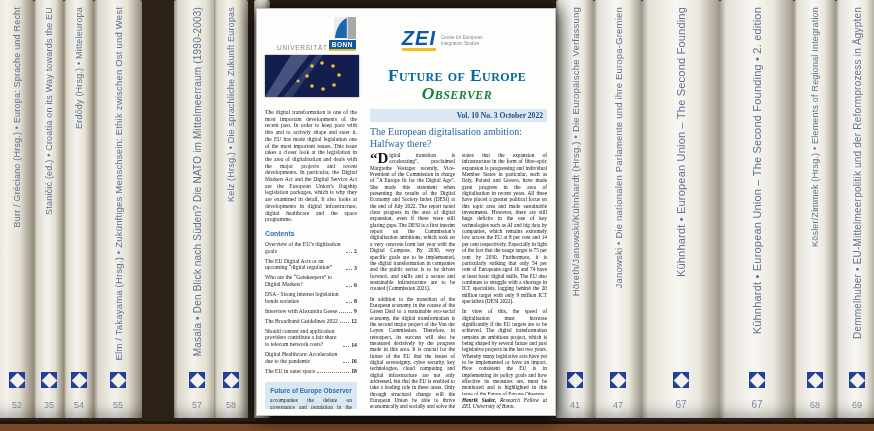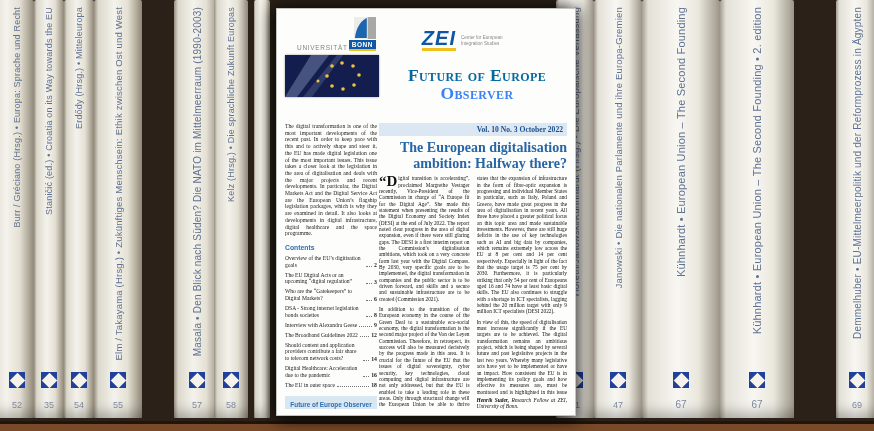--- a/index.html
+++ b/index.html
@@ -10,54 +10,54 @@
   .spine{position:absolute;top:0;height:418px;border-radius:2px 2px 1px 1px;
     background:linear-gradient(90deg,rgba(60,48,30,.45) 0,rgba(0,0,0,.06) 9%,rgba(255,255,255,.5) 42%,rgba(0,0,0,.02) 70%,rgba(60,48,30,.5) 100%),#e9e5d8;
     box-shadow:inset 0 -14px 12px -8px rgba(0,0,0,.25);}
   .spine.bright{background:linear-gradient(90deg,rgba(60,48,30,.4) 0,rgba(0,0,0,.05) 8%,rgba(255,255,255,.55) 45%,rgba(0,0,0,.02) 72%,rgba(60,48,30,.45) 100%),#efece2;}
   .spine-title{position:absolute;top:7px;left:50%;writing-mode:vertical-rl;transform:translateX(-50%) rotate(180deg);
     white-space:nowrap;color:#5f7292;letter-spacing:.2px;font-size:9px;}
   .spine-logo{position:absolute;bottom:30px;left:50%;transform:translateX(-50%);width:16px;height:16px;background:#20409c;}
   .spine-logo::after{content:"";position:absolute;inset:2.5px;background:#f5f3ec;transform:rotate(45deg);}
   .spine-num{position:absolute;bottom:8px;left:0;width:100%;text-align:center;font-size:9px;color:#7b87a0;}
   
-  .page{position:absolute;left:276px;top:8px;width:300px;height:408px;background:#fdfdfb;border:1px solid #c3c3bf;
+  .page{position:absolute;left:256px;top:8px;width:300px;height:408px;background:#fdfdfb;border:1px solid #c3c3bf;
     box-shadow:0 4px 16px rgba(0,0,0,.55),6px 0 14px rgba(0,0,0,.35),-6px 0 14px rgba(0,0,0,.35);
     box-sizing:border-box;padding:8px 8px 6px;display:flex;flex-direction:column;font-family:"Liberation Serif",serif;}
   .hdr-row1{display:flex;align-items:flex-end;gap:18px;padding-left:12px;height:34px;}
   .uni-logo{display:flex;flex-direction:column;align-items:flex-end;}
   .uni-emblem{width:22px;height:22px;margin-bottom:1px;}
   .uni-textline{display:flex;align-items:flex-end;font-family:"Liberation Sans",sans-serif;}
   .uni-word{font-size:6.5px;color:#85857f;letter-spacing:.7px;margin-right:1px;}
   .uni-bonn{font-size:6.5px;font-weight:bold;color:#fff;background:#0d59a4;padding:1px 3px;border-bottom:2px solid #f0c020;letter-spacing:.5px;}
   .zei{display:flex;align-items:flex-start;gap:5px;margin-left:28px;}
   .zei-mark{display:flex;flex-direction:column;align-items:flex-start;}
   .zei-text{font-family:"Liberation Sans",sans-serif;font-weight:900;font-style:italic;font-size:20px;line-height:19px;color:#0f56a5;letter-spacing:1px;}
   .zei-bar{width:34px;height:3px;background:#f0c020;}
   .zei-sub{font-family:"Liberation Sans",sans-serif;font-size:4.6px;color:#8a8a88;line-height:1.25;padding-top:6px;}
   .hdr-row2{display:flex;gap:8px;margin-top:4px;align-items:flex-start;}
   .flag{width:94px;height:42px;flex:none;box-shadow:0 0 2px rgba(0,0,0,.4);}
   .masthead{flex:1;text-align:center;padding-top:12px;font-variant:small-caps;font-weight:bold;font-size:17.5px;letter-spacing:.4px;line-height:1;}
   .mast-main{color:#0369a1;}
-  .mast-sec{color:#3b82f6;}
-  .content{display:flex;gap:2px;margin-top:21px;flex:1;min-height:0;}
+  .mast-sec{color:#15803d;font-style:italic;}
+  .content{display:flex;gap:13px;margin-top:7px;flex:1;min-height:0;}
   .left-col{width:92px;flex:none;display:flex;flex-direction:column;overflow:hidden;}
   .intro{font-size:5.6px;line-height:1.2;text-align:justify;color:#1c1c1c;}
   .toc-head{font-family:"Liberation Sans",sans-serif;font-weight:bold;color:#2d6fb0;font-size:6.8px;margin:7px 0 4px;}
   .toc-row{display:flex;align-items:flex-end;margin-bottom:3.5px;}
   .toc-label{font-size:5.6px;line-height:1.18;color:#222;}
   .toc-dots{flex:1;border-bottom:1px dotted #777;margin:0 2px 1px;min-width:6px;}
   .toc-num{font-size:5.8px;font-weight:bold;color:#222;}
   .left-spacer{flex:1;}
   .footer-box{background:#d9e7f3;padding:5px 5px 4px;margin-top:4px;}
   .footer-box-title{font-family:"Liberation Sans",sans-serif;font-weight:bold;color:#2d6fb0;font-size:6.4px;text-align:center;margin-bottom:3px;}
   .footer-box-text{font-size:5.4px;line-height:1.22;text-align:justify;color:#222;}
   .right-col{flex:1;display:flex;flex-direction:column;min-width:0;}
   .vol-bar{background:#dbe8f4;color:#1d4e88;font-weight:bold;font-size:7.6px;text-align:right;padding:2px 4px;}
-  .headline{text-align:right;font-weight:bold;color:#2566a8;font-size:14px;margin:4px 0 3px;line-height:1.15;}
+  .headline{text-align:left;font-weight:normal;color:#2566a8;font-size:10px;margin:4px 0 3px;line-height:1.15;}
   .cols{flex:1;display:flex;gap:7px;min-height:0;}
   .col{flex:1;display:flex;flex-direction:column;min-width:0;}
   .flow{flex:1;overflow:hidden;}
   .body-p{font-size:5.3px;line-height:1.2;text-align:justify;color:#111;margin:0 0 4px;}
   .dropcap{float:left;font-size:15px;line-height:12px;font-weight:bold;color:#111;padding-right:1px;}
   .byline{font-size:5.4px;font-style:italic;color:#111;margin-top:2px;text-align:justify;}
   .byline b{font-style:italic;}
 </style>
 </head>
 <body>
@@ -108,20 +108,25 @@
   </div>
   <div class="spine bright" style="left:642px;width:78px;">
     <div class="spine-title" style="font-size:11px;">Kühnhardt • European Union – The Second Founding</div>
     <div class="spine-logo"></div>
     <div class="spine-num" style="font-size:10px;">67</div>
   </div>
   <div class="spine bright" style="left:720px;width:74px;">
     <div class="spine-title" style="font-size:11px;">Kühnhardt • European Union – The Second Founding • 2. edition</div>
     <div class="spine-logo"></div>
     <div class="spine-num" style="font-size:10px;">67</div>
+  </div>
+  <div class="spine bright" style="left:794px;width:42px;">
+    <div class="spine-title">Kösler/Zimmek (Hrsg.) • Elements of Regional Integration</div>
+    <div class="spine-logo"></div>
+    <div class="spine-num">68</div>
   </div>
   <div class="spine bright" style="left:836px;width:42px;">
     <div class="spine-title" style="font-size:10px;">Demmelhuber • EU-Mittelmeerpolitik und der Reformprozess in Ägypten</div>
     <div class="spine-logo"></div>
     <div class="spine-num">69</div>
   </div>
 
   <div class="shelf-strip"></div>
 
   <div class="page">

